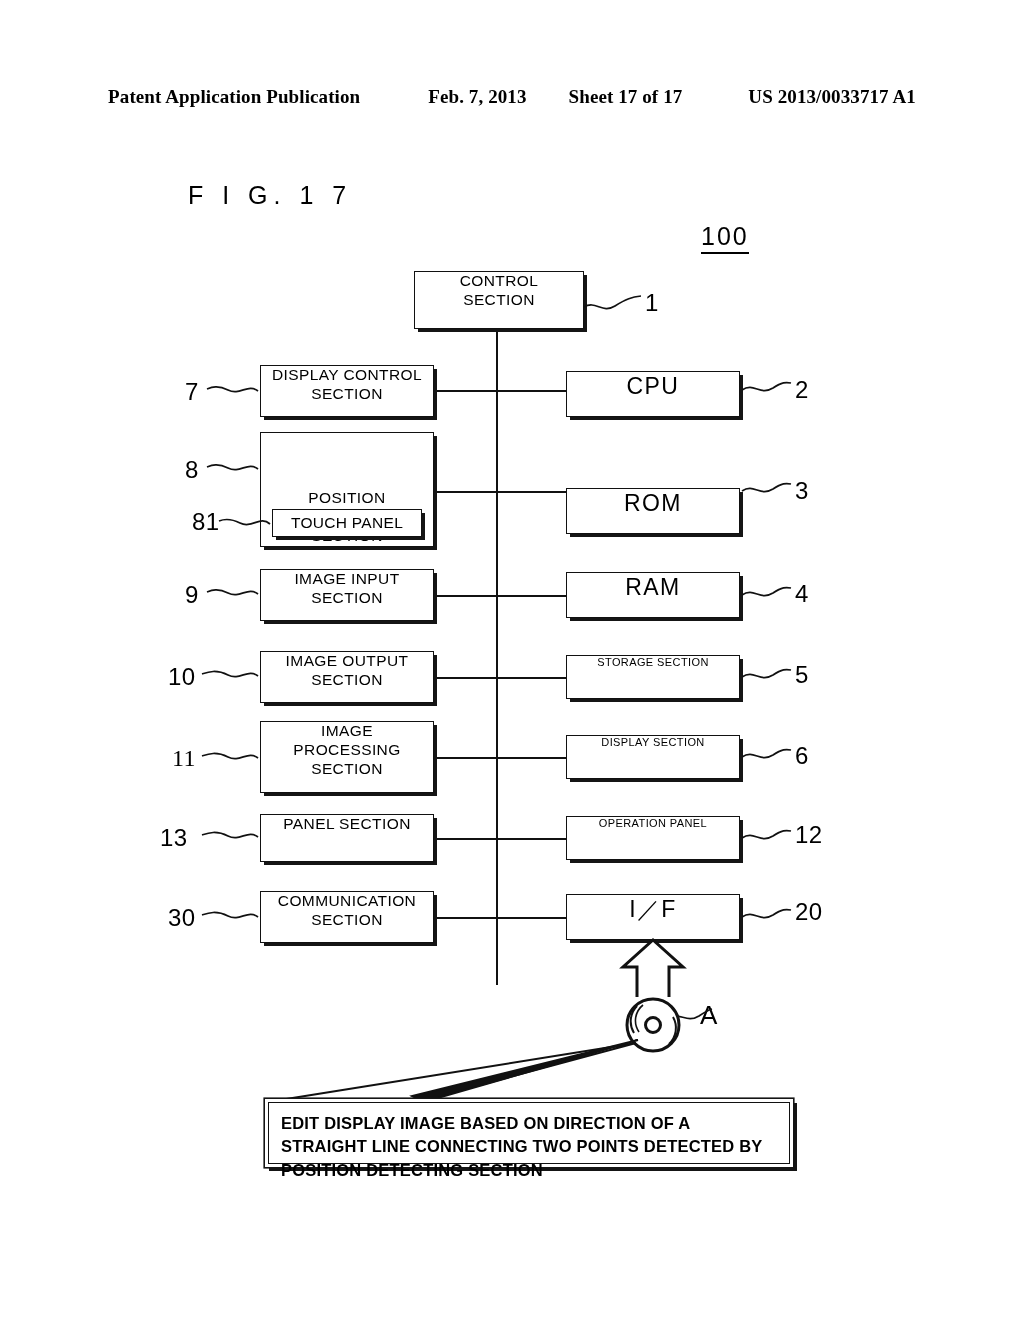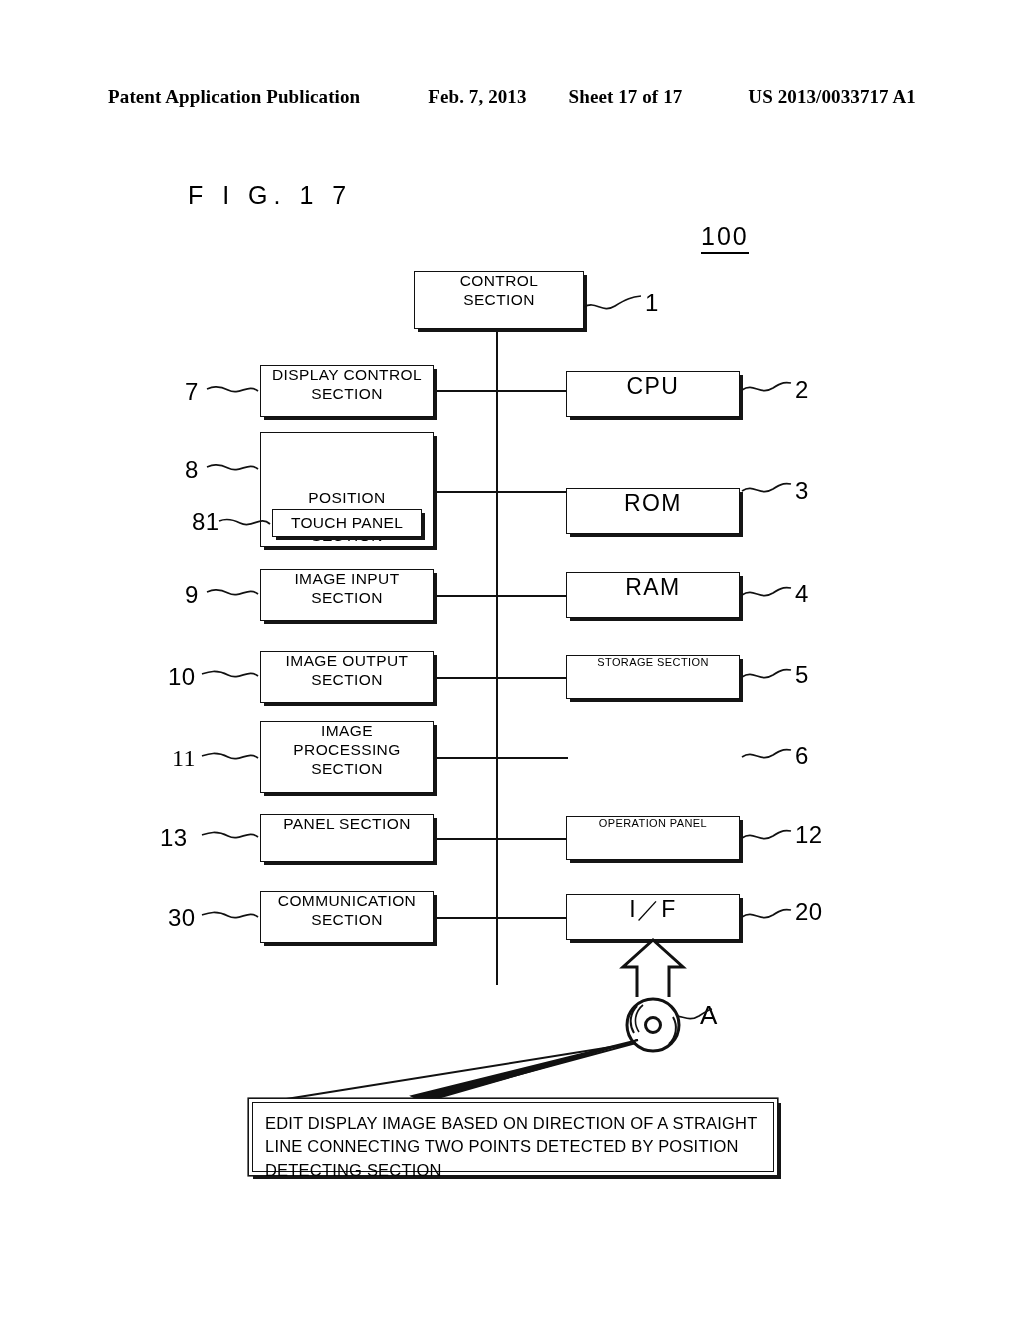--- a/index.html
+++ b/index.html
@@ -172,20 +172,23 @@
   </div>
 
   <div class="box b-big" style="left:566px;top:572px;width:174px;height:46px;">
     <div class="txt"><span>RAM</span></div>
   </div>
 
   <div class="box b-mid" style="left:566px;top:655px;width:174px;height:44px;">
     <div class="txt"><span>STORAGE SECTION</span></div>
   </div>
 
+  <div class="box b-mid" style="left:566px;top:735px;width:174px;height:44px;">
+    <div class="txt"><span>DISPLAY SECTION</span></div>
+  </div>
 
   <div class="box b-mid" style="left:566px;top:816px;width:174px;height:44px;">
     <div class="txt"><span>OPERATION PANEL</span></div>
   </div>
 
   <div class="box b-big" style="left:566px;top:894px;width:174px;height:46px;">
     <div class="txt"><span>I／F</span></div>
   </div>
 
   <div class="ref" style="left:185px;top:378px;">7</div>
@@ -234,17 +237,17 @@
     <circle cx="653" cy="1025" r="26" style="fill:#fff;stroke:#111;stroke-width:3"></circle>
     <circle cx="653" cy="1025" r="7.5" style="fill:#fff;stroke:#111;stroke-width:3"></circle>
     <path d="M637,1006 A22,22 0 0 0 634,1033" style="stroke-width:2"></path>
     <path d="M643,1005 A20,20 0 0 0 639,1032" style="stroke-width:1.6"></path>
     <path d="M669,1044 A22,22 0 0 0 673,1017" style="stroke-width:2"></path>
 
     <polygon points="636,1043 280,1100 425,1100" style="fill:#fff;stroke:#111;stroke-width:2"></polygon>
     <polygon points="638,1040 424,1102 412,1096" style="fill:#111;stroke:#111;stroke-width:2"></polygon>
   </svg>
 
-  <div class="callout" style="left:252px;top:1102px;width:522px;height:70px;">
+  <div class="callout" style="left:268px;top:1102px;width:522px;height:62px;font-weight:bold;">
     <span>EDIT DISPLAY IMAGE BASED ON DIRECTION OF A STRAIGHT LINE CONNECTING TWO POINTS DETECTED BY POSITION DETECTING SECTION</span>
   </div>
 
 </div>
 
 </body></html>

